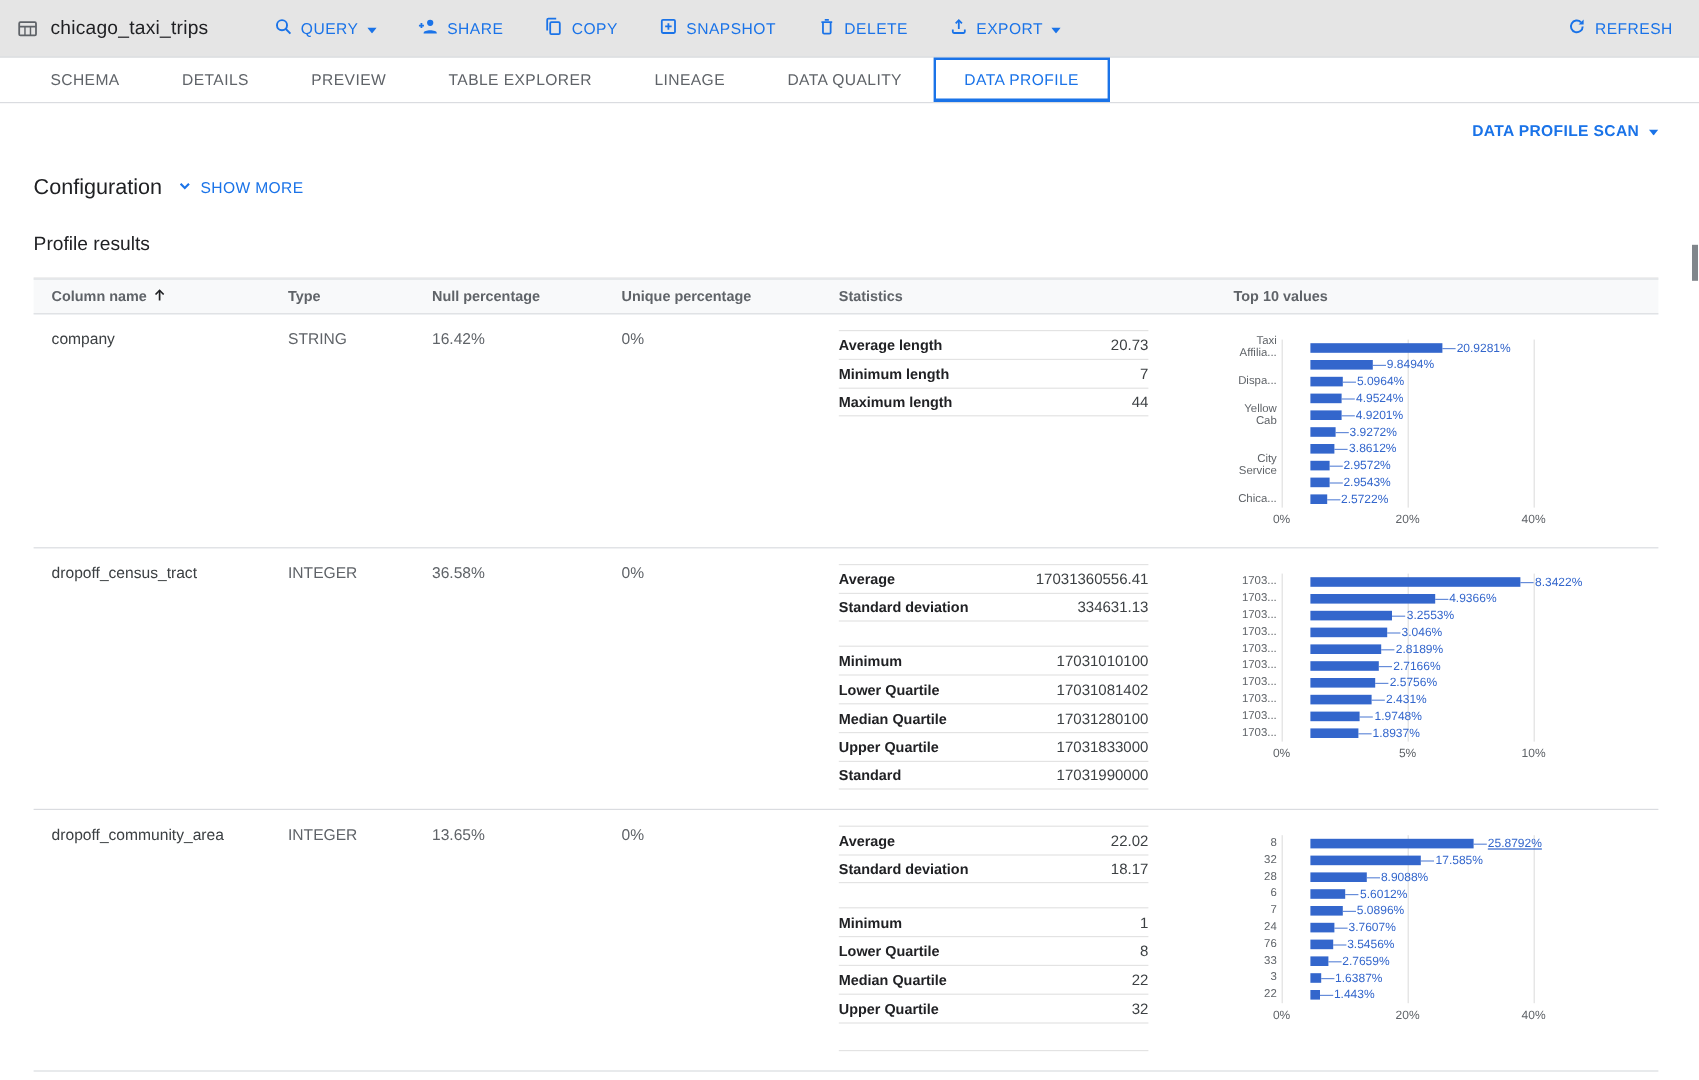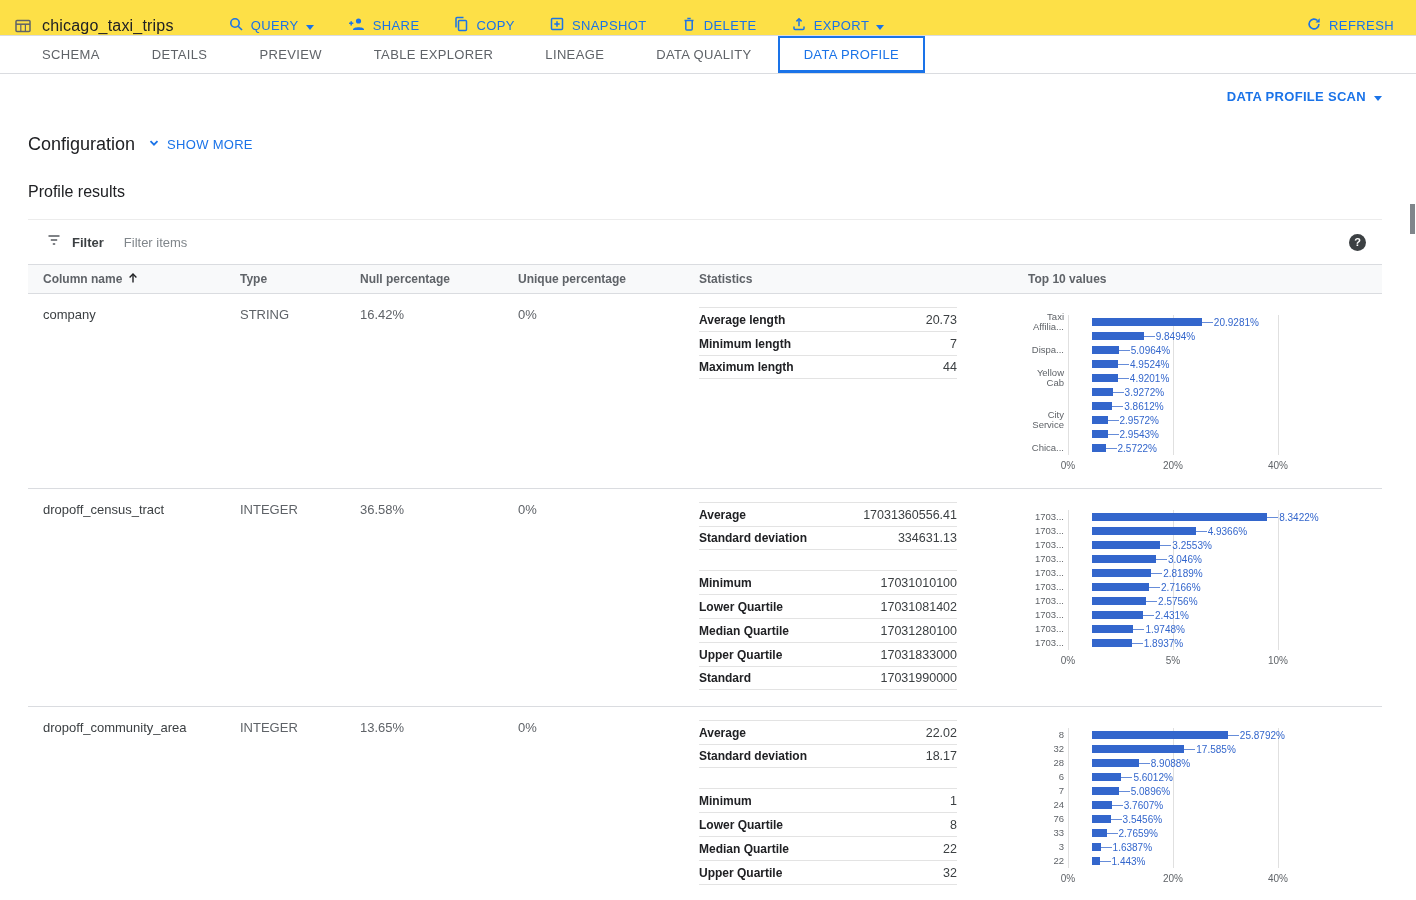--- a/index.html
+++ b/index.html
@@ -1,21 +1,21 @@
 <!DOCTYPE html>
 <html><head>
 <meta charset="utf-8">
 <style>
   * { margin:0; padding:0; box-sizing:border-box; }
   html,body { width:1416px; height:900px; overflow:hidden; background:#fff;
     font-family:"Liberation Sans", sans-serif; color:#202124; position:relative; }
 
   
-  .topbar { display:flex; align-items:flex-end; height:36px; padding:0 22px 0 14px;
-    border-bottom:1px solid #dadce0; background:#fde047; }
+  .topbar { display:flex; align-items:center; height:48px; padding:0 22px 0 14px;
+    border-bottom:1px solid #dadce0; background:#e5e5e5; }
   .tbl-icon { display:flex; align-items:center; }
   .page-title { font-size:16px; font-weight:500; color:#202124; margin-left:10px; letter-spacing:.2px; }
   .actions { display:flex; align-items:center; gap:34px; margin-left:54px; }
   .action-btn { display:flex; align-items:center; gap:7px; background:none; border:none;
     color:#1a73e8; font-family:"Liberation Sans",sans-serif; font-size:13px; font-weight:500;
     letter-spacing:.4px; cursor:pointer; }
   .refresh-btn { margin-left:auto; }
 
   
   .tabs { display:flex; align-items:stretch; height:38px; border-bottom:1px solid #dadce0; padding-left:16px; }
@@ -182,30 +182,20 @@
       <span><svg width="14" height="14" viewBox="0 0 14 14" fill="none" stroke="#1a73e8" stroke-width="1.8">
             <path d="M3.5 5.2L7 8.7l3.5-3.5"></path>
           </svg></span>
       <span>SHOW MORE</span>
     </button>
   </section>
 
   <h3 class="profile-title">Profile results</h3>
 
   <section class="results">
-    <div class="filter-row">
-      <span><svg width="16" height="16" viewBox="0 0 16 16" stroke="#5f6368" stroke-width="1.6">
-            <line x1="2.5" y1="4" x2="13.5" y2="4"></line>
-            <line x1="4.8" y1="8" x2="11.2" y2="8"></line>
-            <line x1="6.8" y1="12" x2="9.2" y2="12"></line>
-          </svg></span>
-      <span class="filter-label">Filter</span>
-      <input class="filter-input" type="text" placeholder="Filter items" style="">
-      <span class="help-icon">?</span>
-    </div>
 
     <div class="thead grid-cols">
       <div class="th">
         <span>Column name</span>
         <span><svg width="12" height="12" viewBox="0 0 12 12" fill="none" stroke="#202124" stroke-width="1.4">
               <path d="M6 10.5V2"></path>
               <path d="M2.6 5.4L6 2l3.4 3.4"></path>
             </svg></span>
       </div>
       <div class="th">Type</div>
@@ -506,21 +496,21 @@
     <div class="td chart">
             <div class="chart">
               <div class="gridline" style="left: 40px; height: 140px;"></div>
               <div class="gridline" style="left: 145px; height: 140px;"></div>
               <div class="gridline" style="left: 250px; height: 140px;"></div>
               <div class="chart-row">
                 <div class="chart-cat">8</div>
                 <div class="chart-plot">
                   <div class="chart-bar" style="width: 64.698%; background: rgb(51, 102, 204);"></div>
                   <div class="chart-leader" style="background: rgb(51, 102, 204);"></div>
-                  <div class="chart-val" style="color: rgb(51, 102, 204);">25.8792%</div>
+                  <div class="chart-val" style="color: rgb(51, 102, 204); text-decoration: underline;">25.8792%</div>
                 </div>
               </div>
               <div class="chart-row">
                 <div class="chart-cat">32</div>
                 <div class="chart-plot">
                   <div class="chart-bar" style="width: 43.9625%; background: rgb(51, 102, 204);"></div>
                   <div class="chart-leader" style="background: rgb(51, 102, 204);"></div>
                   <div class="chart-val" style="color: rgb(51, 102, 204);">17.585%</div>
                 </div>
               </div>

